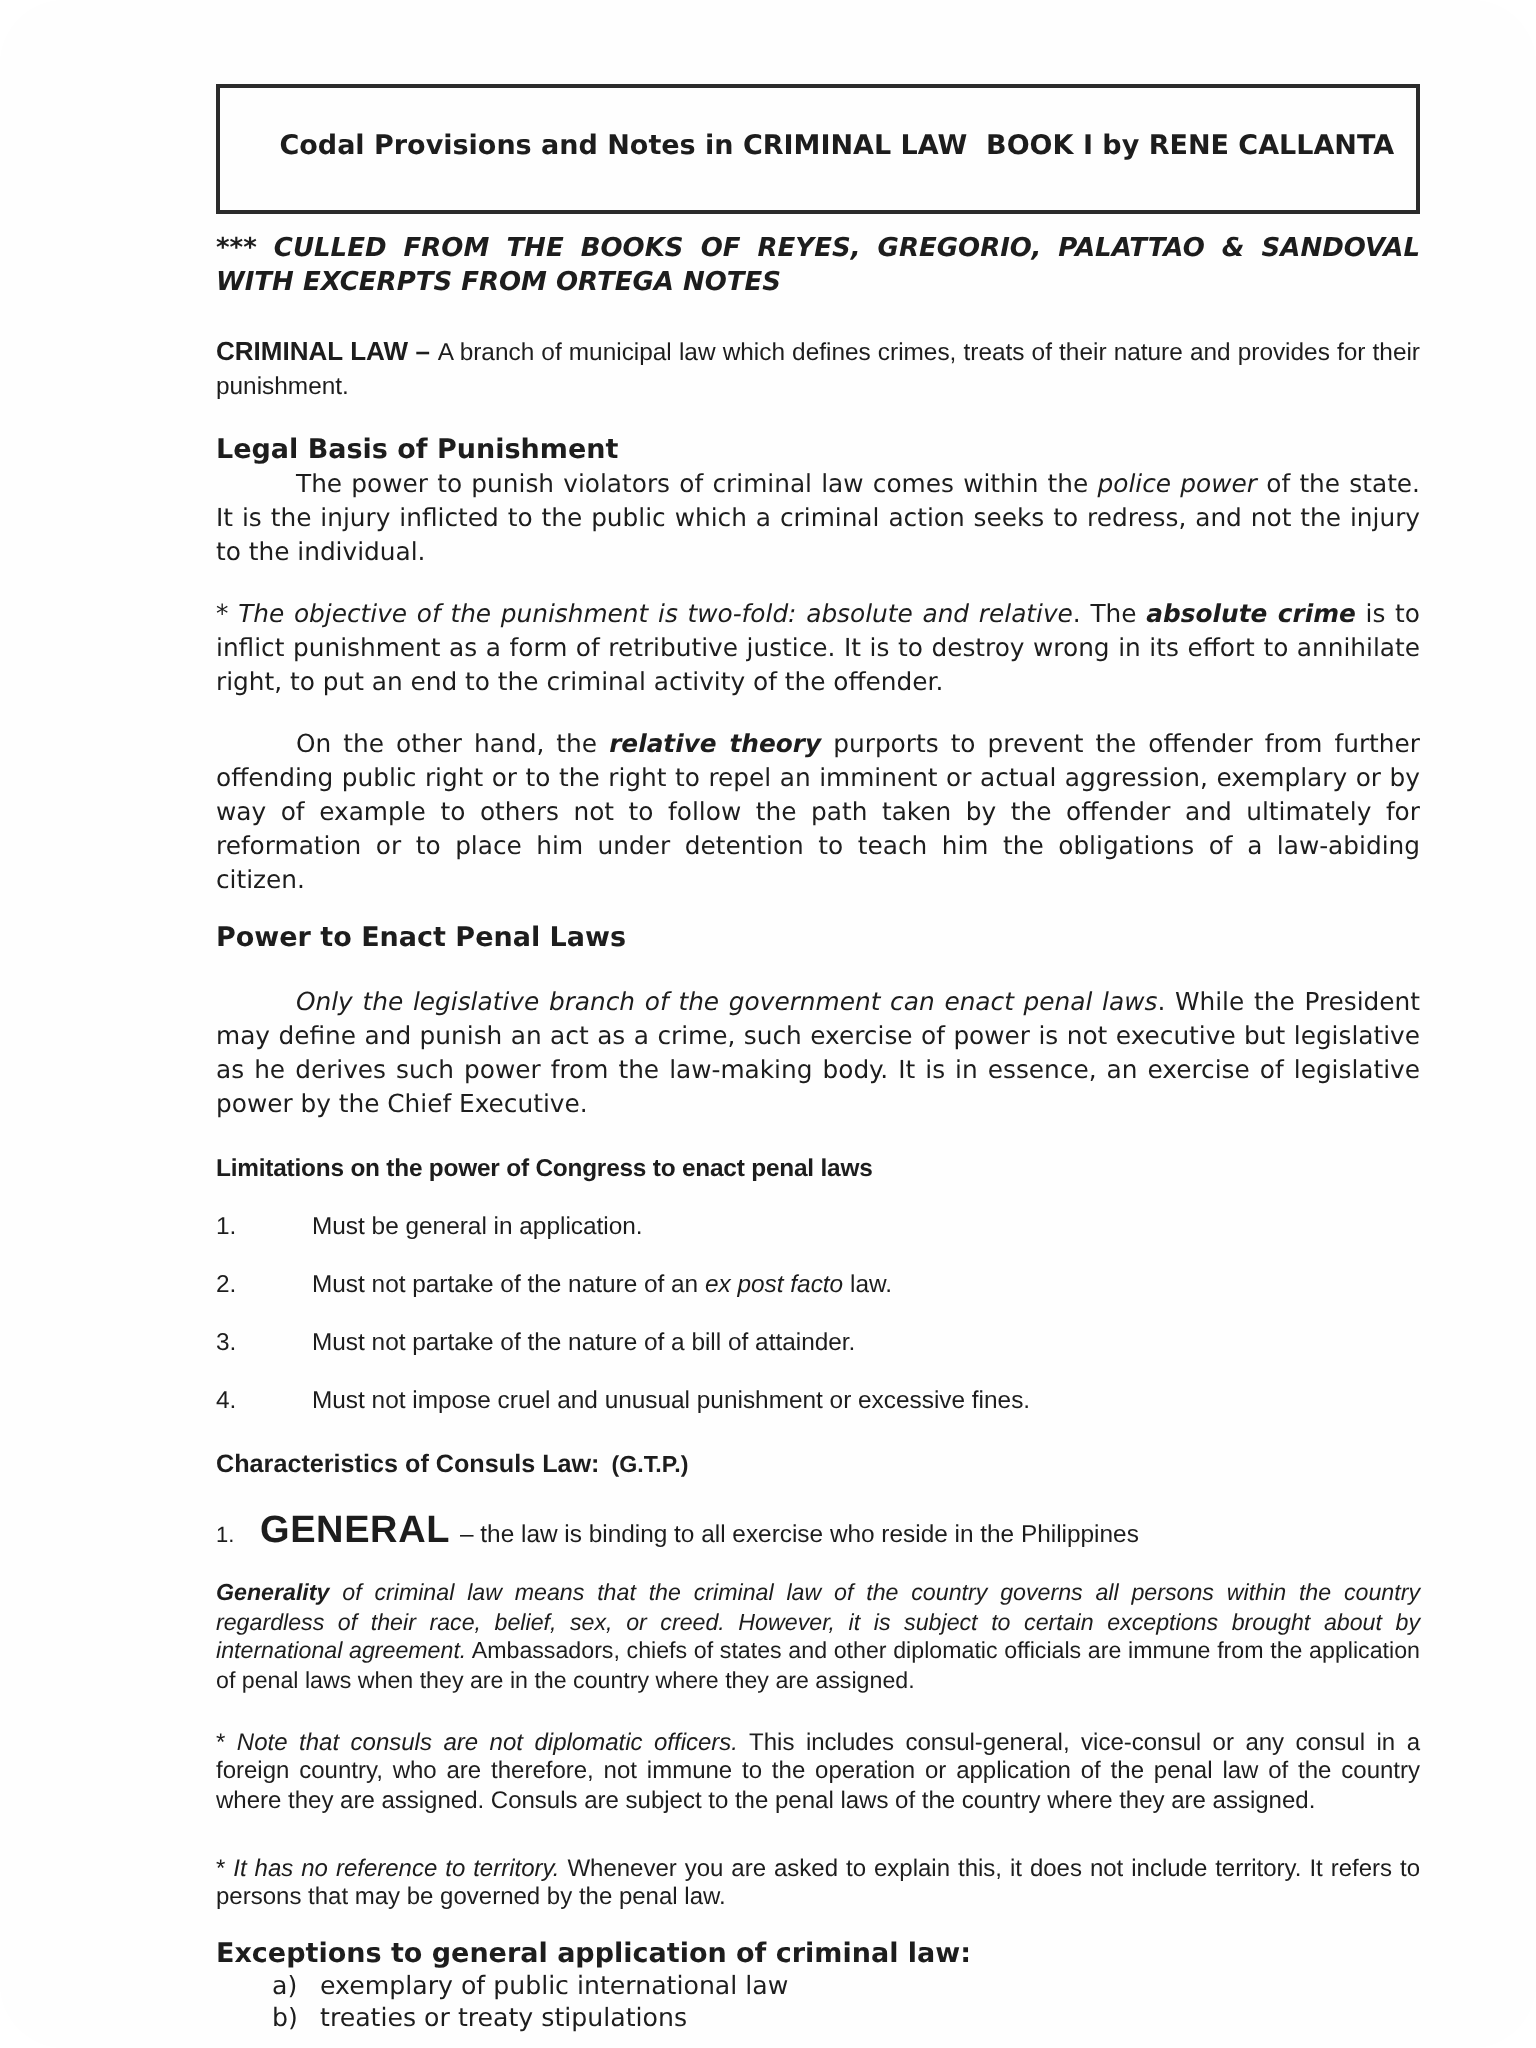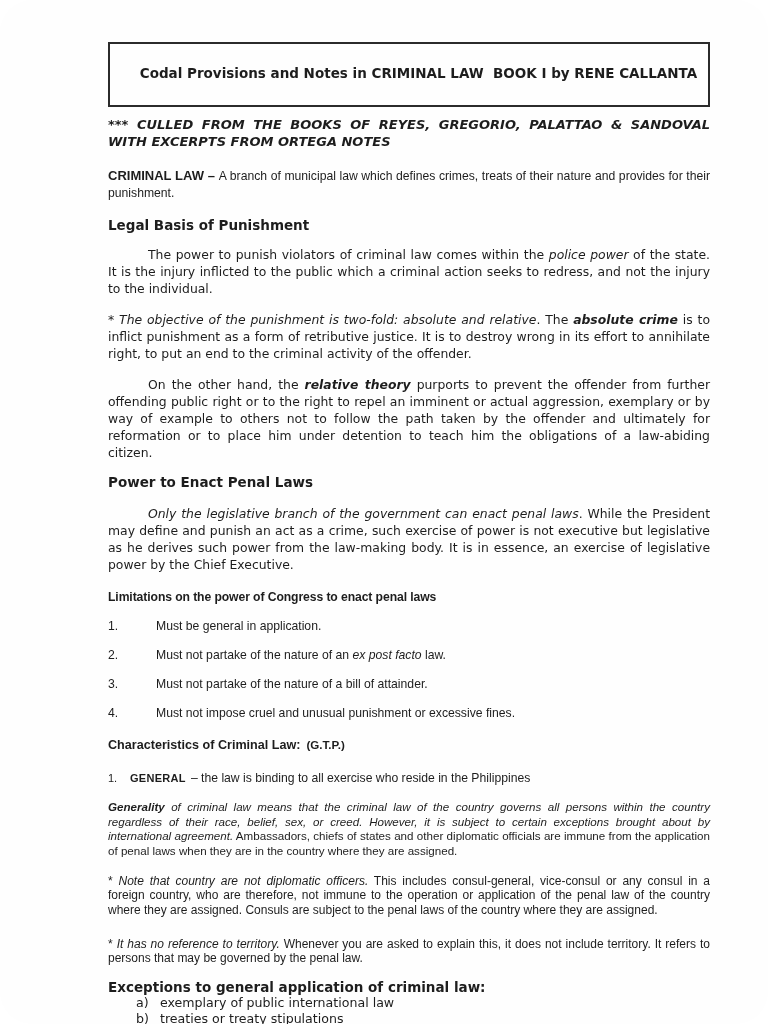--- a/index.html
+++ b/index.html
@@ -32,36 +32,35 @@
     text-align: justify;
   }
   .def {
     margin-top: 18px;
     font-size: 12.2px; line-height: 16.5px;
     text-align: justify;
   }
   .def .term { font-weight: bold; font-size: 13px; }
   .h-ft { margin-top: 16px; font-weight: bold; font-size: 13.5px; line-height: 16px; }
   .para {
-    margin-top: 13px;
     font-size: 12.4px; line-height: 17px;
     text-align: justify;
   }
   .para.indent { text-indent: 40px; }
   .it { font-style: italic; }
   .bit { font-weight: bold; font-style: italic; }
   .lim-h { margin-top: 17px; font-weight: bold; font-size: 12.2px; line-height: 15px; letter-spacing: -0.1px; }
   .lim-item { margin-top: 14px; display: flex; font-size: 12.2px; line-height: 15px; }
   .lim-num { flex: none; width: 48px; }
   .lim-text { flex: 1; }
   .char-h { margin-top: 16px; font-weight: bold; font-size: 12.6px; line-height: 16px; }
   .char-h .abbr { font-size: 11.6px; margin-left: 6px; }
   .gen-line { margin-top: 17px; display: flex; align-items: baseline; font-size: 12.2px; line-height: 16px; }
   .gen-num { flex: none; width: 22px; font-size: 11px; }
-  .gen-label { font-weight: bold; font-size: 11px; letter-spacing: 0.3px; }
+  .gen-label { font-weight: bold; font-size: 19px; letter-spacing: 0.3px; }
   .gen-rest { margin-left: 5px; }
   .generality {
     margin-top: 14px;
     font-size: 11.6px; line-height: 14.7px;
     text-align: justify;
   }
   .note {
     margin-top: 15px;
     font-size: 12px; line-height: 14.6px;
     text-align: justify;
@@ -123,34 +122,34 @@
       <span class="lim-num">3.</span>
       <span class="lim-text"><span>Must not partake of the nature of a bill of attainder.</span><span class="it"></span><span></span></span>
     </div>
     <div class="lim-item fa">
       <span class="lim-num">4.</span>
       <span class="lim-text"><span>Must not impose cruel and unusual punishment or excessive fines.</span><span class="it"></span><span></span></span>
     </div>
   </div>
 
   <div class="char-h fa">
-    <span>Characteristics of Criminal Law:</span><span class="abbr">(G.T.P.)</span>
+    <span>Characteristics of Consuls Law:</span><span class="abbr">(G.T.P.)</span>
   </div>
 
   <div class="gen-line fa">
     <span class="gen-num">1.</span>
     <span><span class="gen-label">GENERAL</span><span class="gen-rest">– the law is binding to all exercise who reside in the Philippines</span></span>
   </div>
 
   <div class="generality fa">
     <span class="bit">Generality</span><span class="it"> of criminal law means that the criminal law of the country governs all persons within the country regardless of their race, belief, sex, or creed.  However, it is subject to certain exceptions brought about by international agreement.</span><span>  Ambassadors, chiefs of states and other diplomatic officials are immune from the application of penal laws when they are in the country where they are assigned.</span>
   </div>
 
   <div class="note fa">
-    <span>* </span><span class="it">Note that country are not diplomatic officers.</span><span>  This includes consul-general, vice-consul or any consul in a foreign country, who are therefore, not immune to the operation or application of the penal law of the country where they are assigned.  Consuls are subject to the penal laws of the country where they are assigned.</span>
+    <span>* </span><span class="it">Note that consuls are not diplomatic officers.</span><span>  This includes consul-general, vice-consul or any consul in a foreign country, who are therefore, not immune to the operation or application of the penal law of the country where they are assigned.  Consuls are subject to the penal laws of the country where they are assigned.</span>
   </div>
 
   <div class="note fa second">
     <span>* </span><span class="it">It has no reference to territory.</span><span>  Whenever you are asked to explain this, it does not include territory.  It refers to persons that may be governed by the penal law.</span>
   </div>
 
   <div class="exc-h">Exceptions to general application of criminal law:</div>
 
   <div>
     <div class="exc-item">

